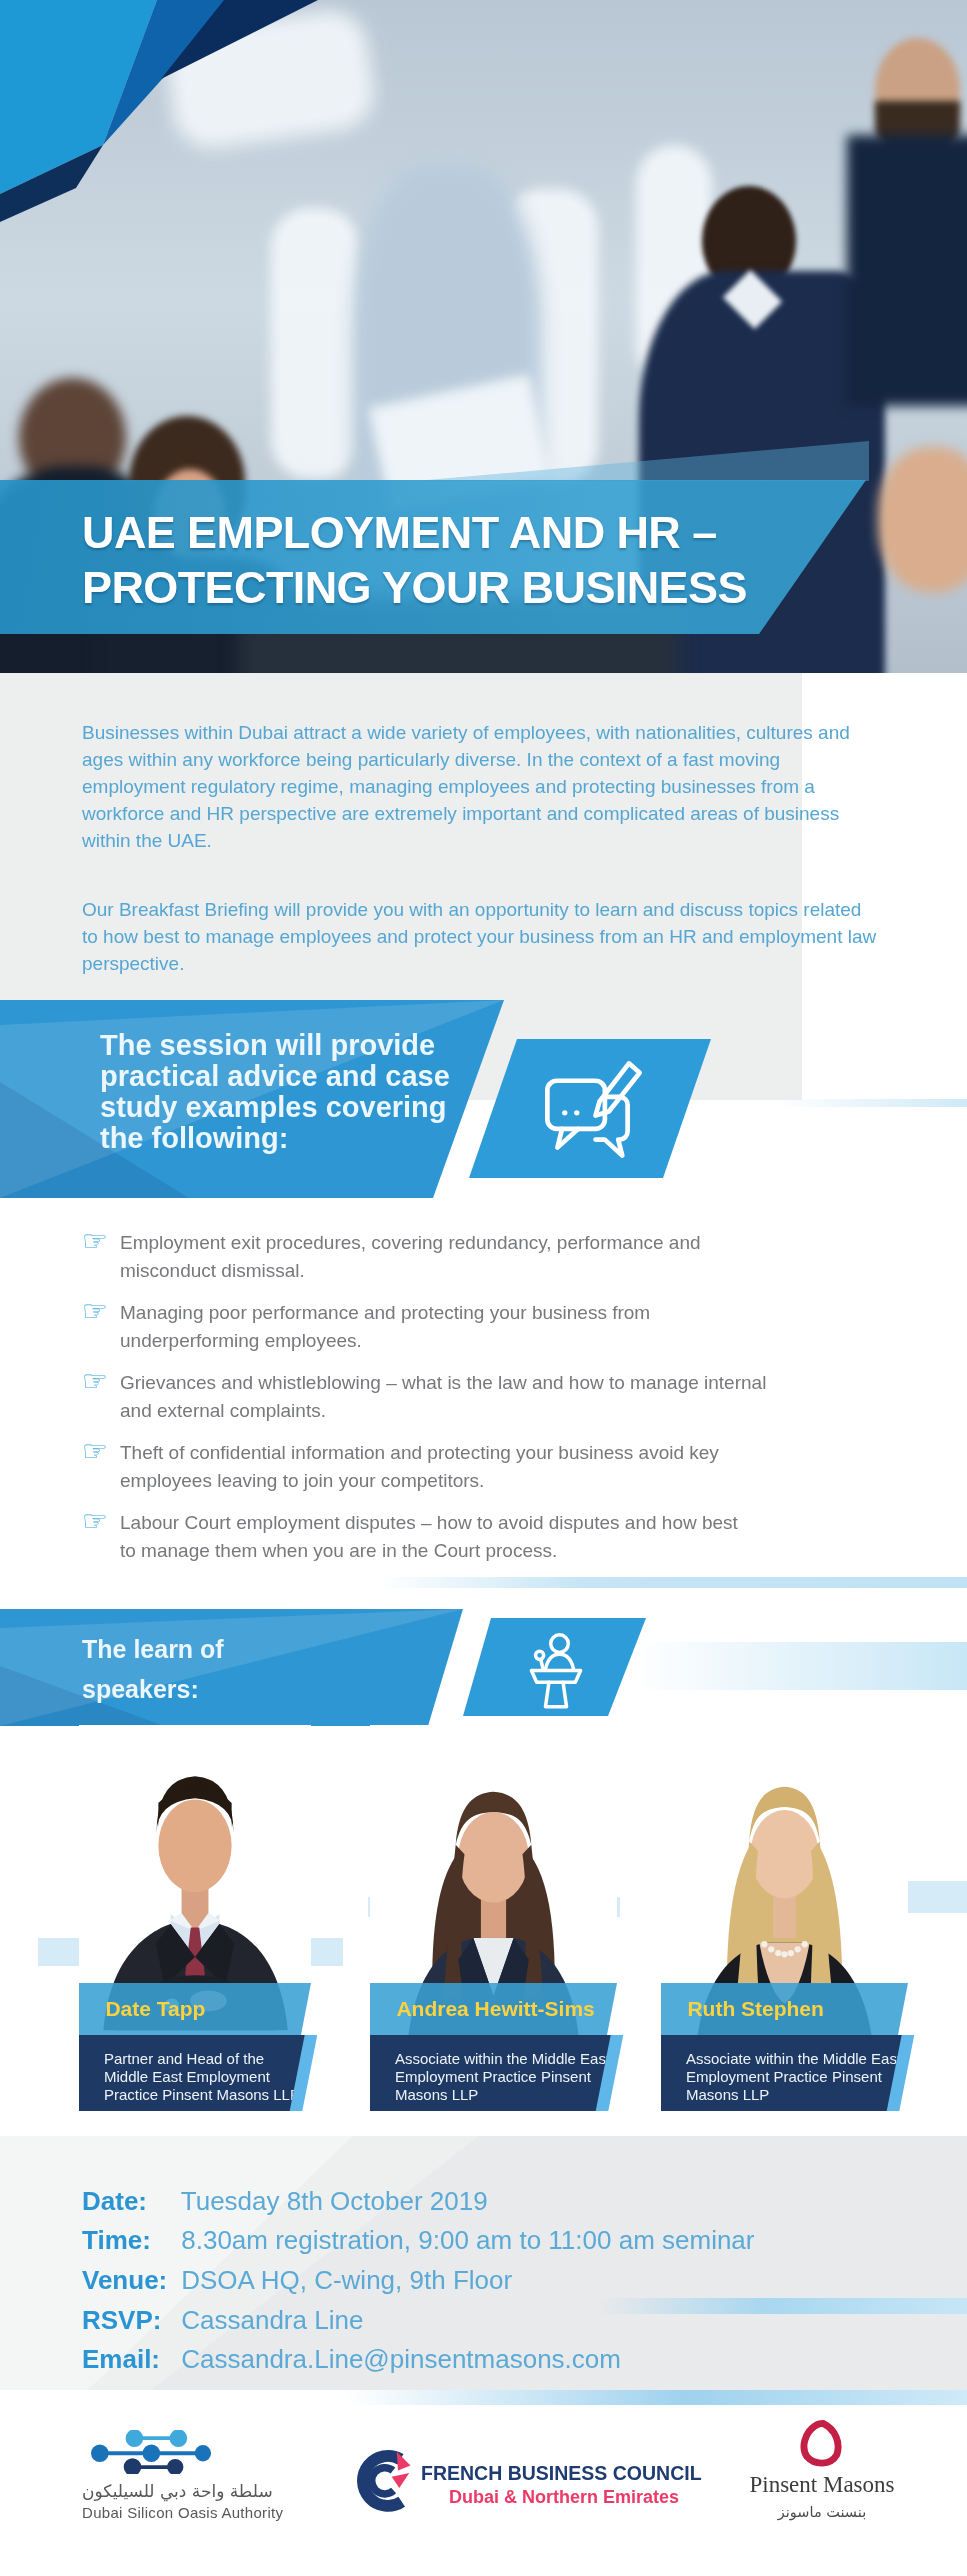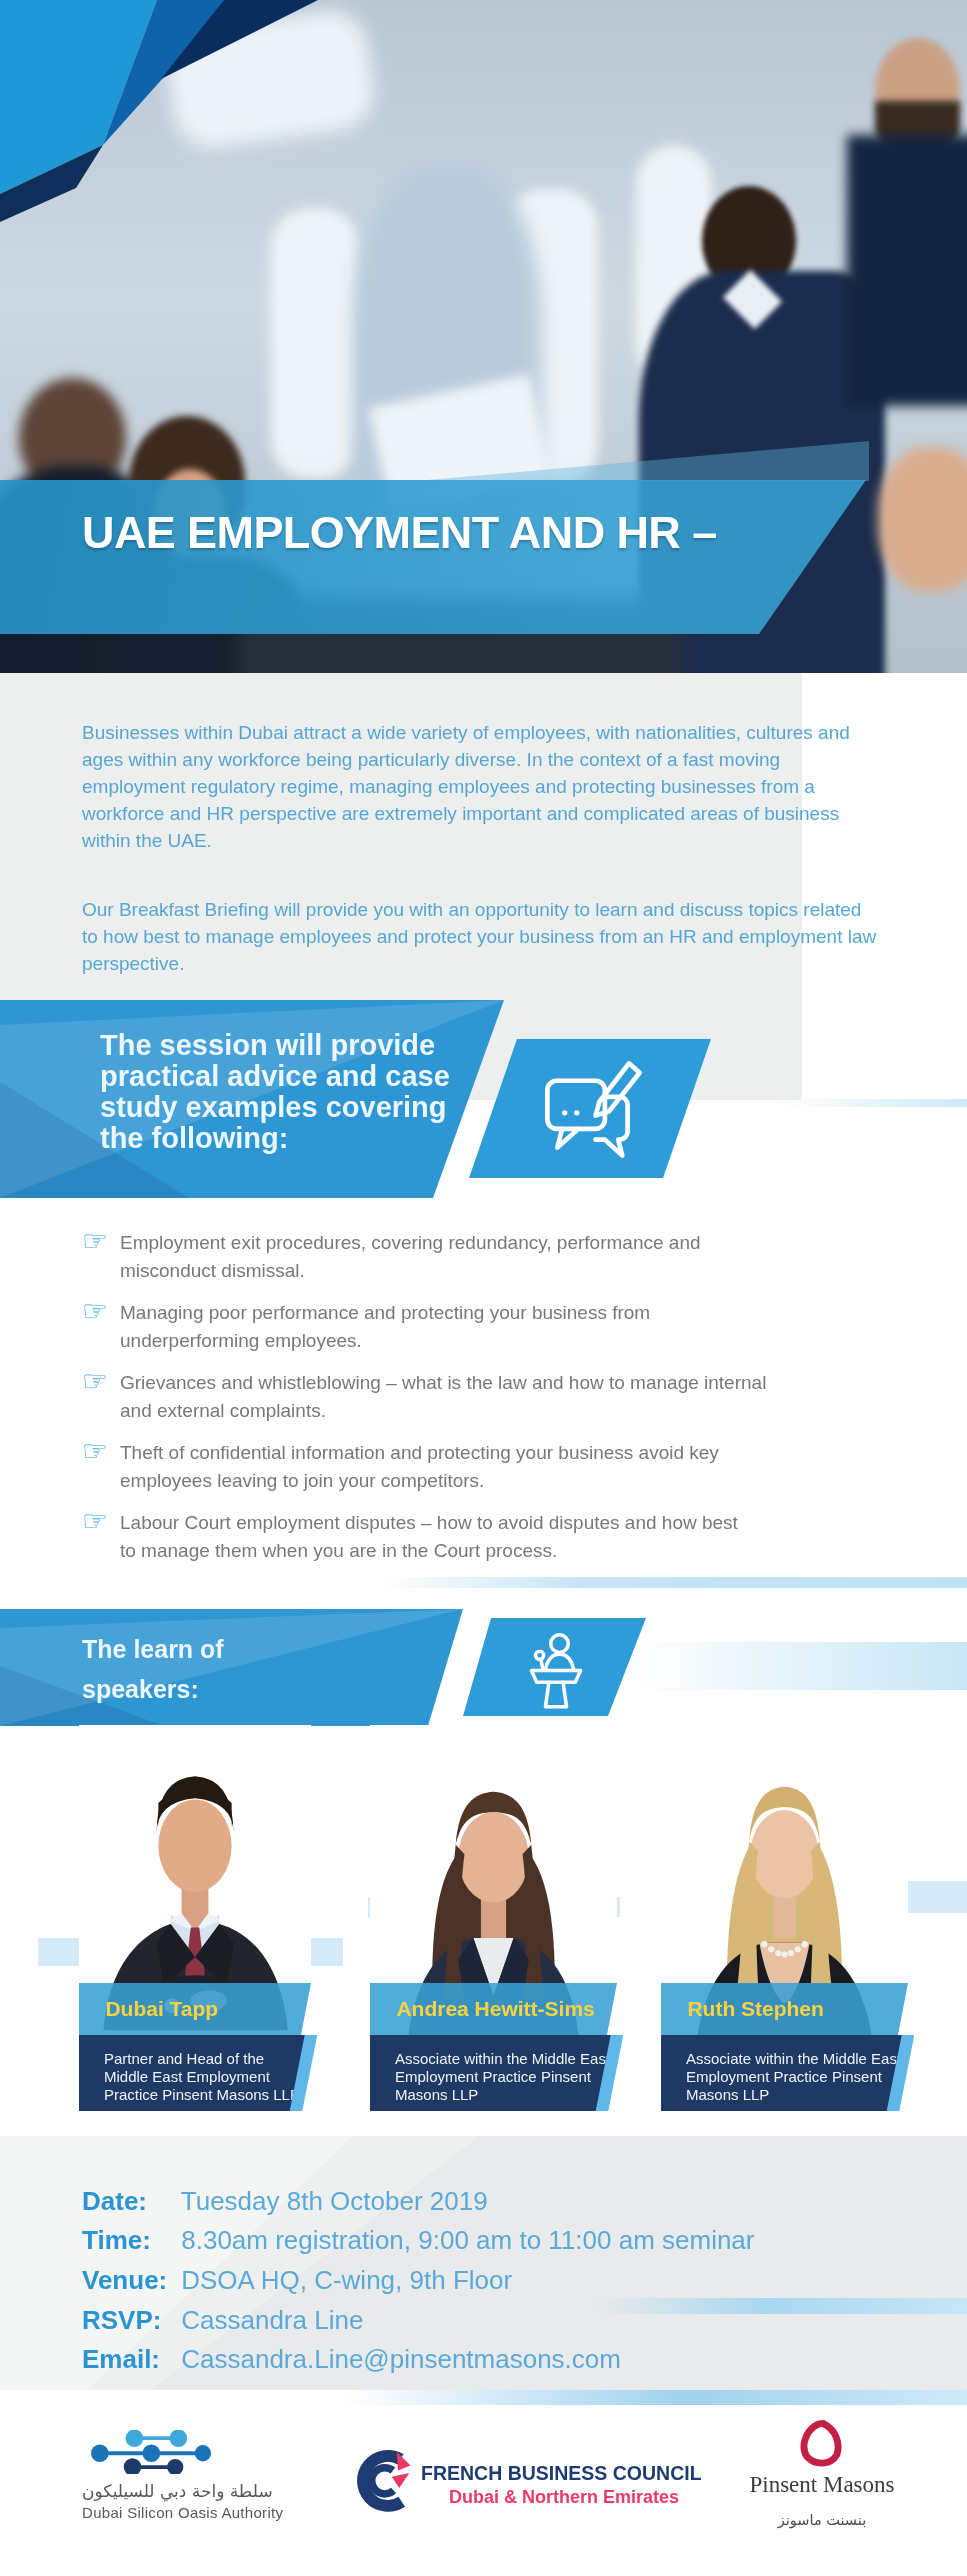--- a/index.html
+++ b/index.html
@@ -139,20 +139,21 @@
     <div class="hero-tris">
       <div class="tri-bright"></div>
       <div class="tri-mid"></div>
       <div class="tri-navy"></div>
       <div class="tri-sliver"></div>
     </div>
 
     <div class="band-peak"></div>
     <div class="title-band">
       <div class="title-line">UAE EMPLOYMENT AND HR –</div>
+      <div class="title-line">PROTECTING YOUR BUSINESS</div>
     </div>
   </div>
 
   <div class="gray1">
     <div class="intro-p p1">Businesses within Dubai attract a wide variety of employees, with nationalities, cultures and ages within any workforce being particularly diverse. In the context of a fast moving employment regulatory regime, managing employees and protecting businesses from a workforce and HR perspective are extremely important and complicated areas of business within the UAE.</div>
     <div class="intro-p p2">Our Breakfast Briefing will provide you with an opportunity to learn and discuss topics related to how best to manage employees and protect your business from an HR and employment law perspective.</div>
     <div class="gray1-edge-stripe"></div>
   </div>
 
   <div class="session-band">
@@ -245,21 +246,21 @@
         <polygon points="168,300 190,330 148,312" fill="#eef3f8"></polygon>
         <polygon points="212,300 232,312 190,330" fill="#eef3f8"></polygon>
         <polygon points="183,324 197,324 206,400 190,448 174,400" fill="#8e3346"></polygon>
         <polygon points="150,318 190,372 140,420 126,350" fill="#1b1d25"></polygon>
         <polygon points="230,318 190,372 240,420 254,350" fill="#1b1d25"></polygon>
         <path d="M58,492 C80,428 140,402 190,402 C240,402 302,428 322,492 Z" fill="#1d2029"></path>
         <ellipse cx="212" cy="444" rx="30" ry="17" fill="#d8a183"></ellipse>
         <circle cx="152" cy="452" r="12" fill="#cdd6dd"></circle>
       </svg>
     </div>
-    <div class="nameband">Dubai Tapp</div>
+    <div class="nameband">Date Tapp</div>
     <div class="rolestripe"></div>
     <div class="rolebox">Partner and Head of the Middle East Employment Practice Pinsent Masons LLP</div>
   </div>
 
   <div class="card" style="left:370px;width:247px;">
     <div class="photo">
       <svg width="247" height="310" viewBox="0 0 380 492">
         <path d="M95,492 C85,300 105,180 190,172 C275,180 295,300 285,492 Z" fill="#4a3226"></path>
         <path d="M55,492 C70,380 120,348 158,338 L222,338 C262,348 312,380 325,492 Z" fill="#242e45"></path>
         <polygon points="158,338 190,430 222,338" fill="#e9ecef"></polygon>
@@ -365,18 +366,18 @@
       </svg>
       <div class="l1">FRENCH BUSINESS COUNCIL</div>
       <div class="l2">Dubai &amp; Northern Emirates</div>
     </div>
 
     <div class="pm">
       <svg width="47" height="50" viewBox="0 0 74 80">
         <path d="M38,7 C58,17 66,38 60,57 C50,75 24,74 12,60 C2,45 9,22 25,11 C29,8 34,7 38,7 Z" fill="none" stroke="#c41f44" stroke-width="11" stroke-linejoin="round"></path>
       </svg>
       <div class="pmname">Pinsent Masons</div>
-      <div class="arabic" style="color:#4c4c4e;font-size:14.5px;font-family:'DejaVu Sans',sans-serif;margin-top:14px;">بنسنت ماسونز</div>
+      <div class="arabic" style="color:#4c4c4e;font-size:14.5px;font-family:'DejaVu Sans',sans-serif;margin-top:6px;">بنسنت ماسونز</div>
     </div>
   </div>
 
 </div>
 
 
 </body></html>

